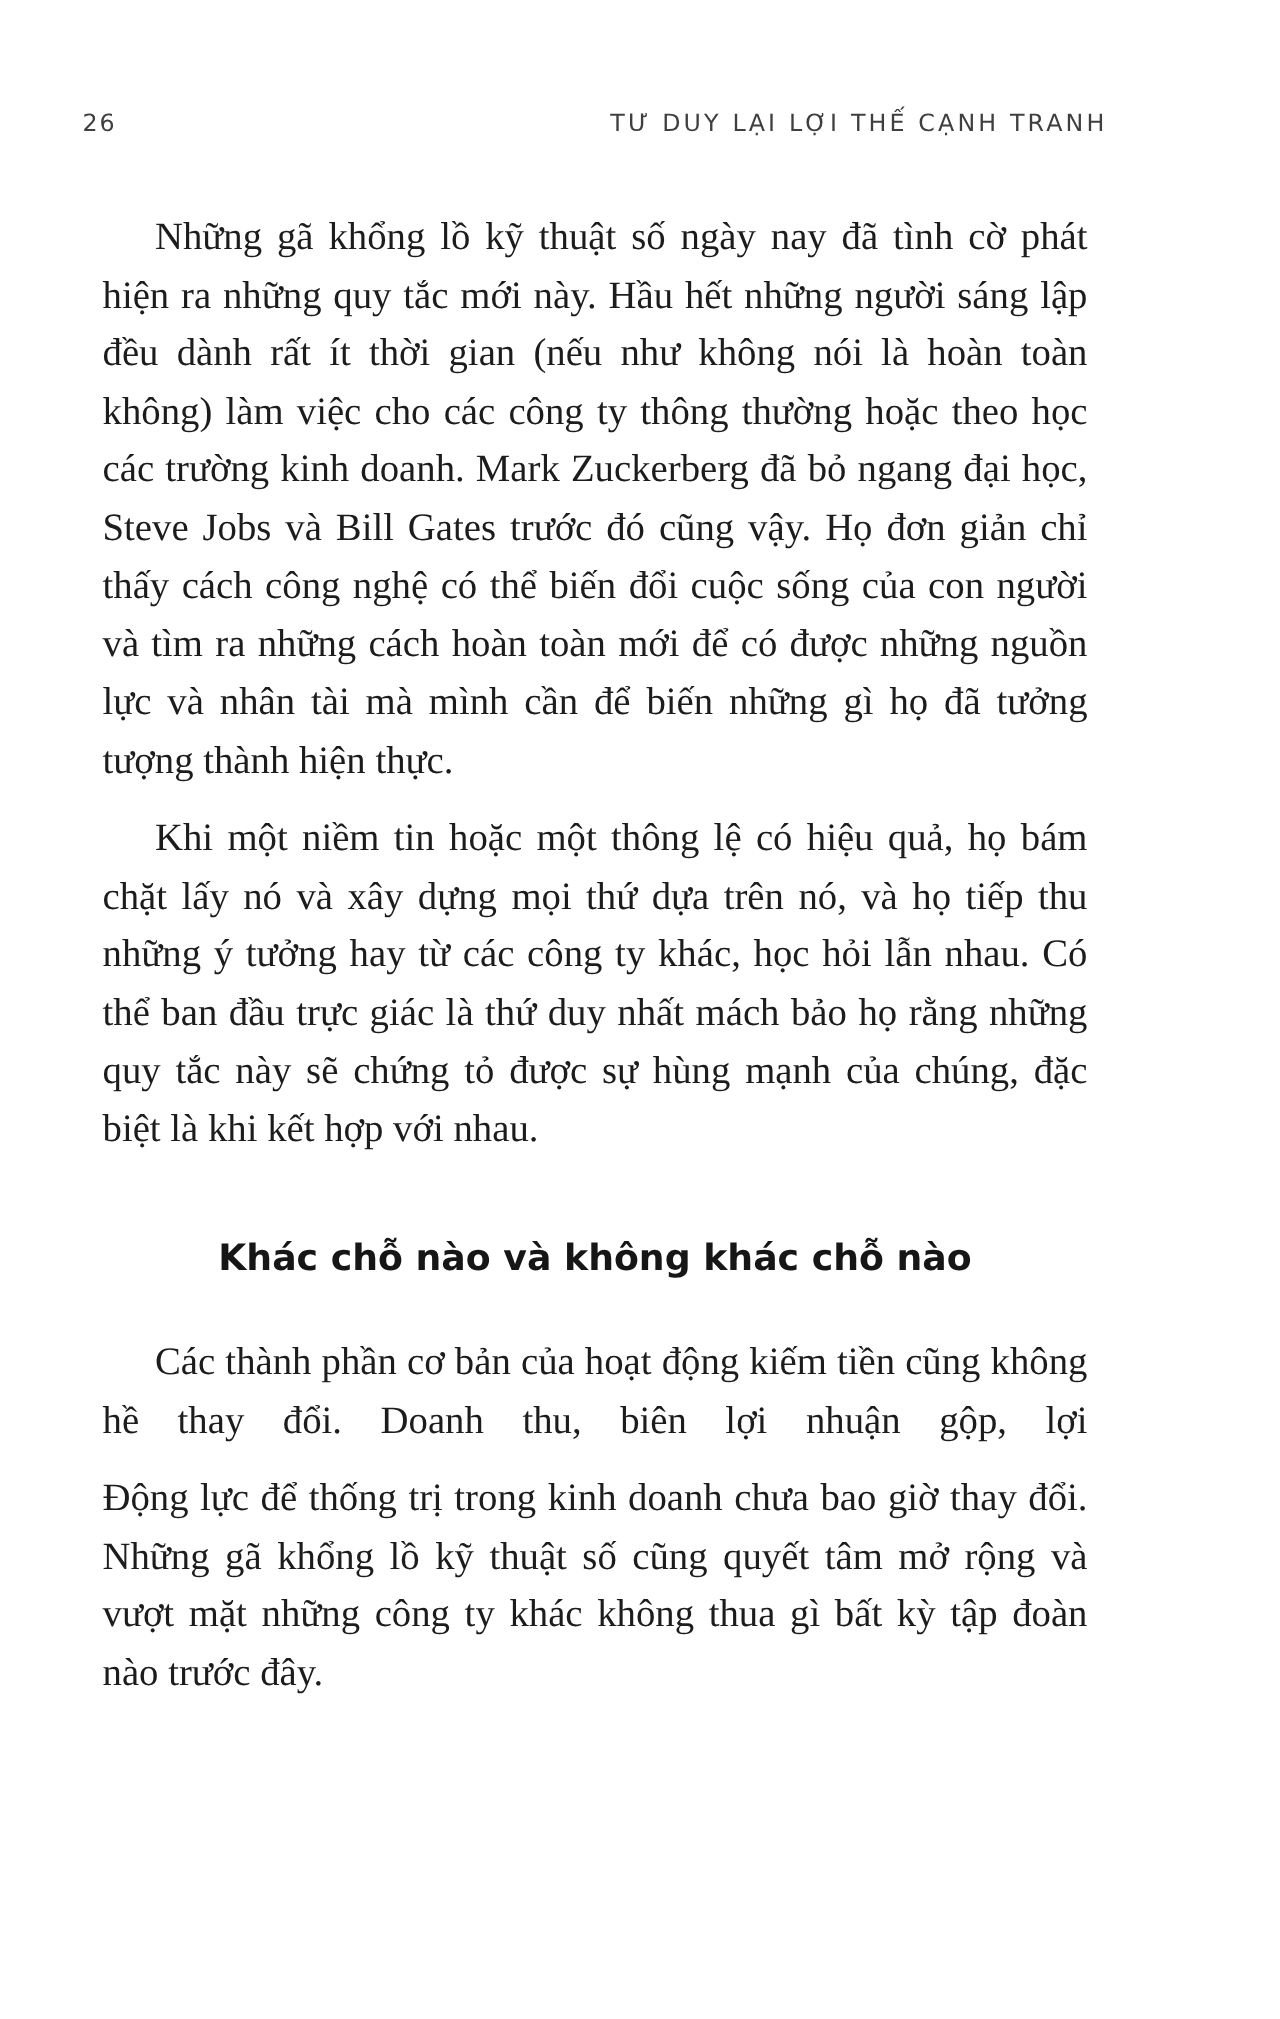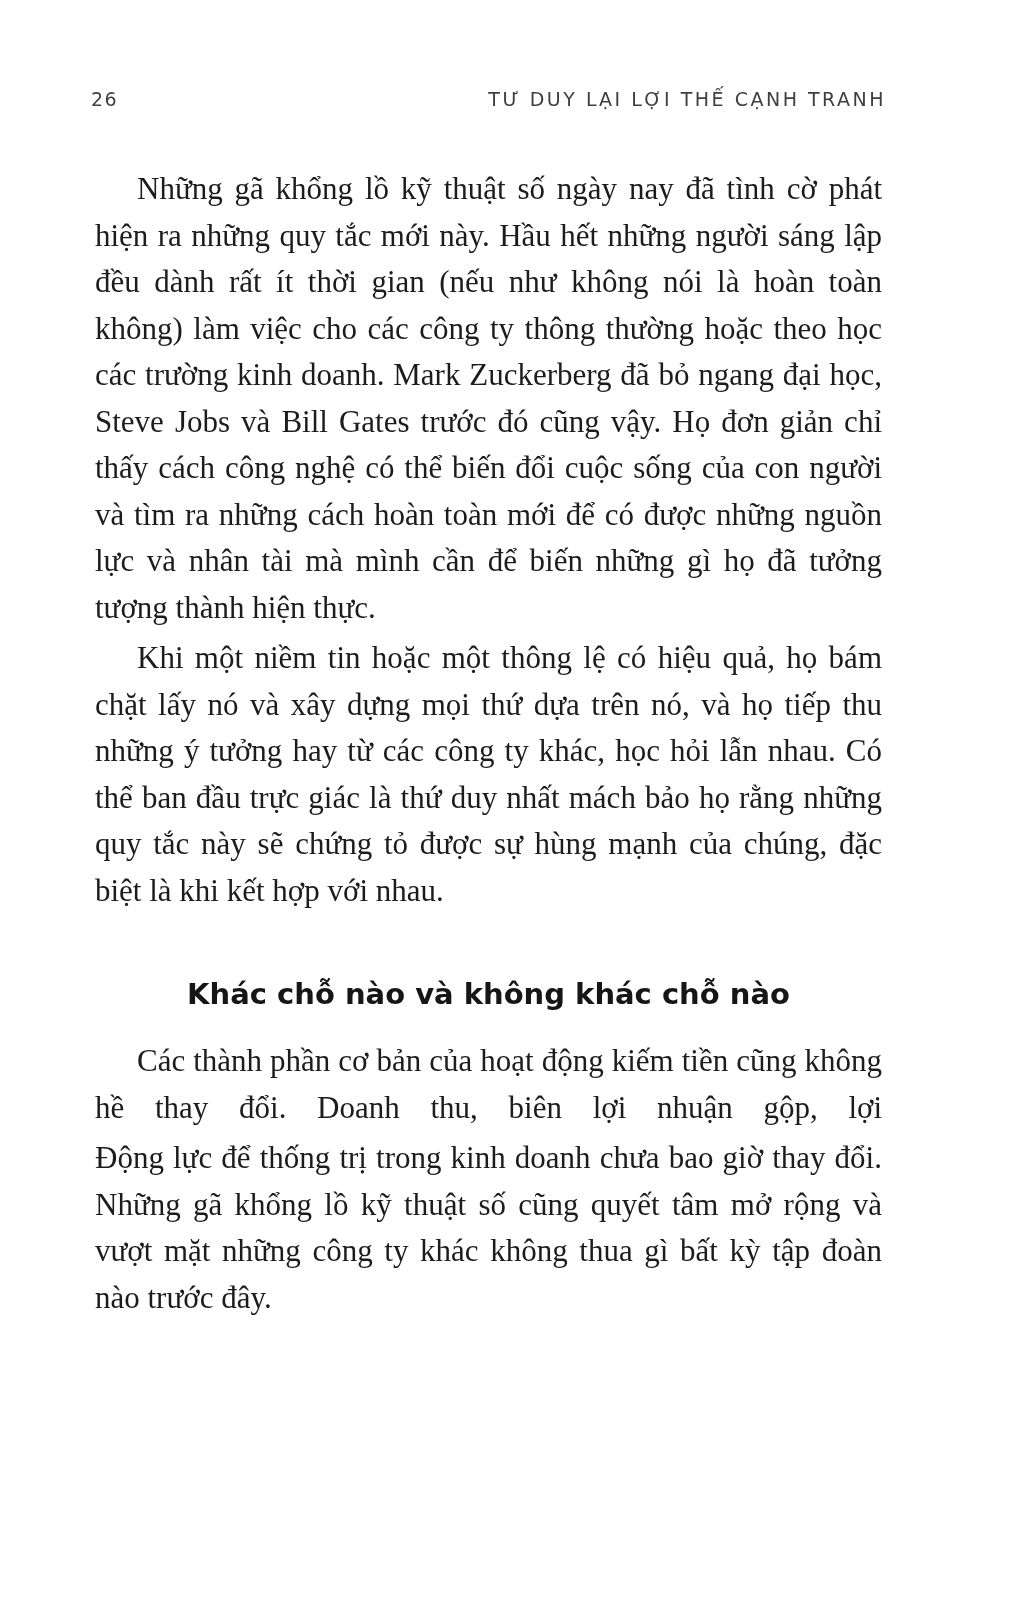--- a/index.html
+++ b/index.html
@@ -10,21 +10,21 @@
   body {
     width: 1024px;
     height: 1615px;
     overflow: hidden;
   }
   .page {
     position: relative;
     width: 1024px;
     height: 1204px;
     box-sizing: border-box;
-    padding: 88px 138px 0 91px;
+    padding: 88px 138px 0 66px;
     background: #ffffff;
   }
   .page-header {
     position: relative;
     height: 28px;
     font-family: "DejaVu Sans", sans-serif;
     font-size: 19px;
     font-weight: 400;
     color: #3f3f3f;
   }
@@ -42,30 +42,30 @@
   }
   .page-body {
     margin-top: 50px;
     font-family: "Liberation Serif", "DejaVu Serif", serif;
     font-size: 31px;
     line-height: 46.5px;
     color: #1c1c1c;
     text-align: justify;
   }
   .para {
-    margin: 4px;
+    margin: 16px;
   }
   .para.indent {
     text-indent: 42px;
   }
   .para.justify-last {
     text-align-last: justify;
   }
   .section-heading {
-    margin: 62px 0 26px 0;
+    margin: 62px 0 42px 0;
     font-family: "DejaVu Sans", "Liberation Sans", sans-serif;
     font-size: 29px;
     font-weight: 700;
     color: #161616;
     text-align: center;
     line-height: 36px;
   }
 </style>
 </head>
 <body>

